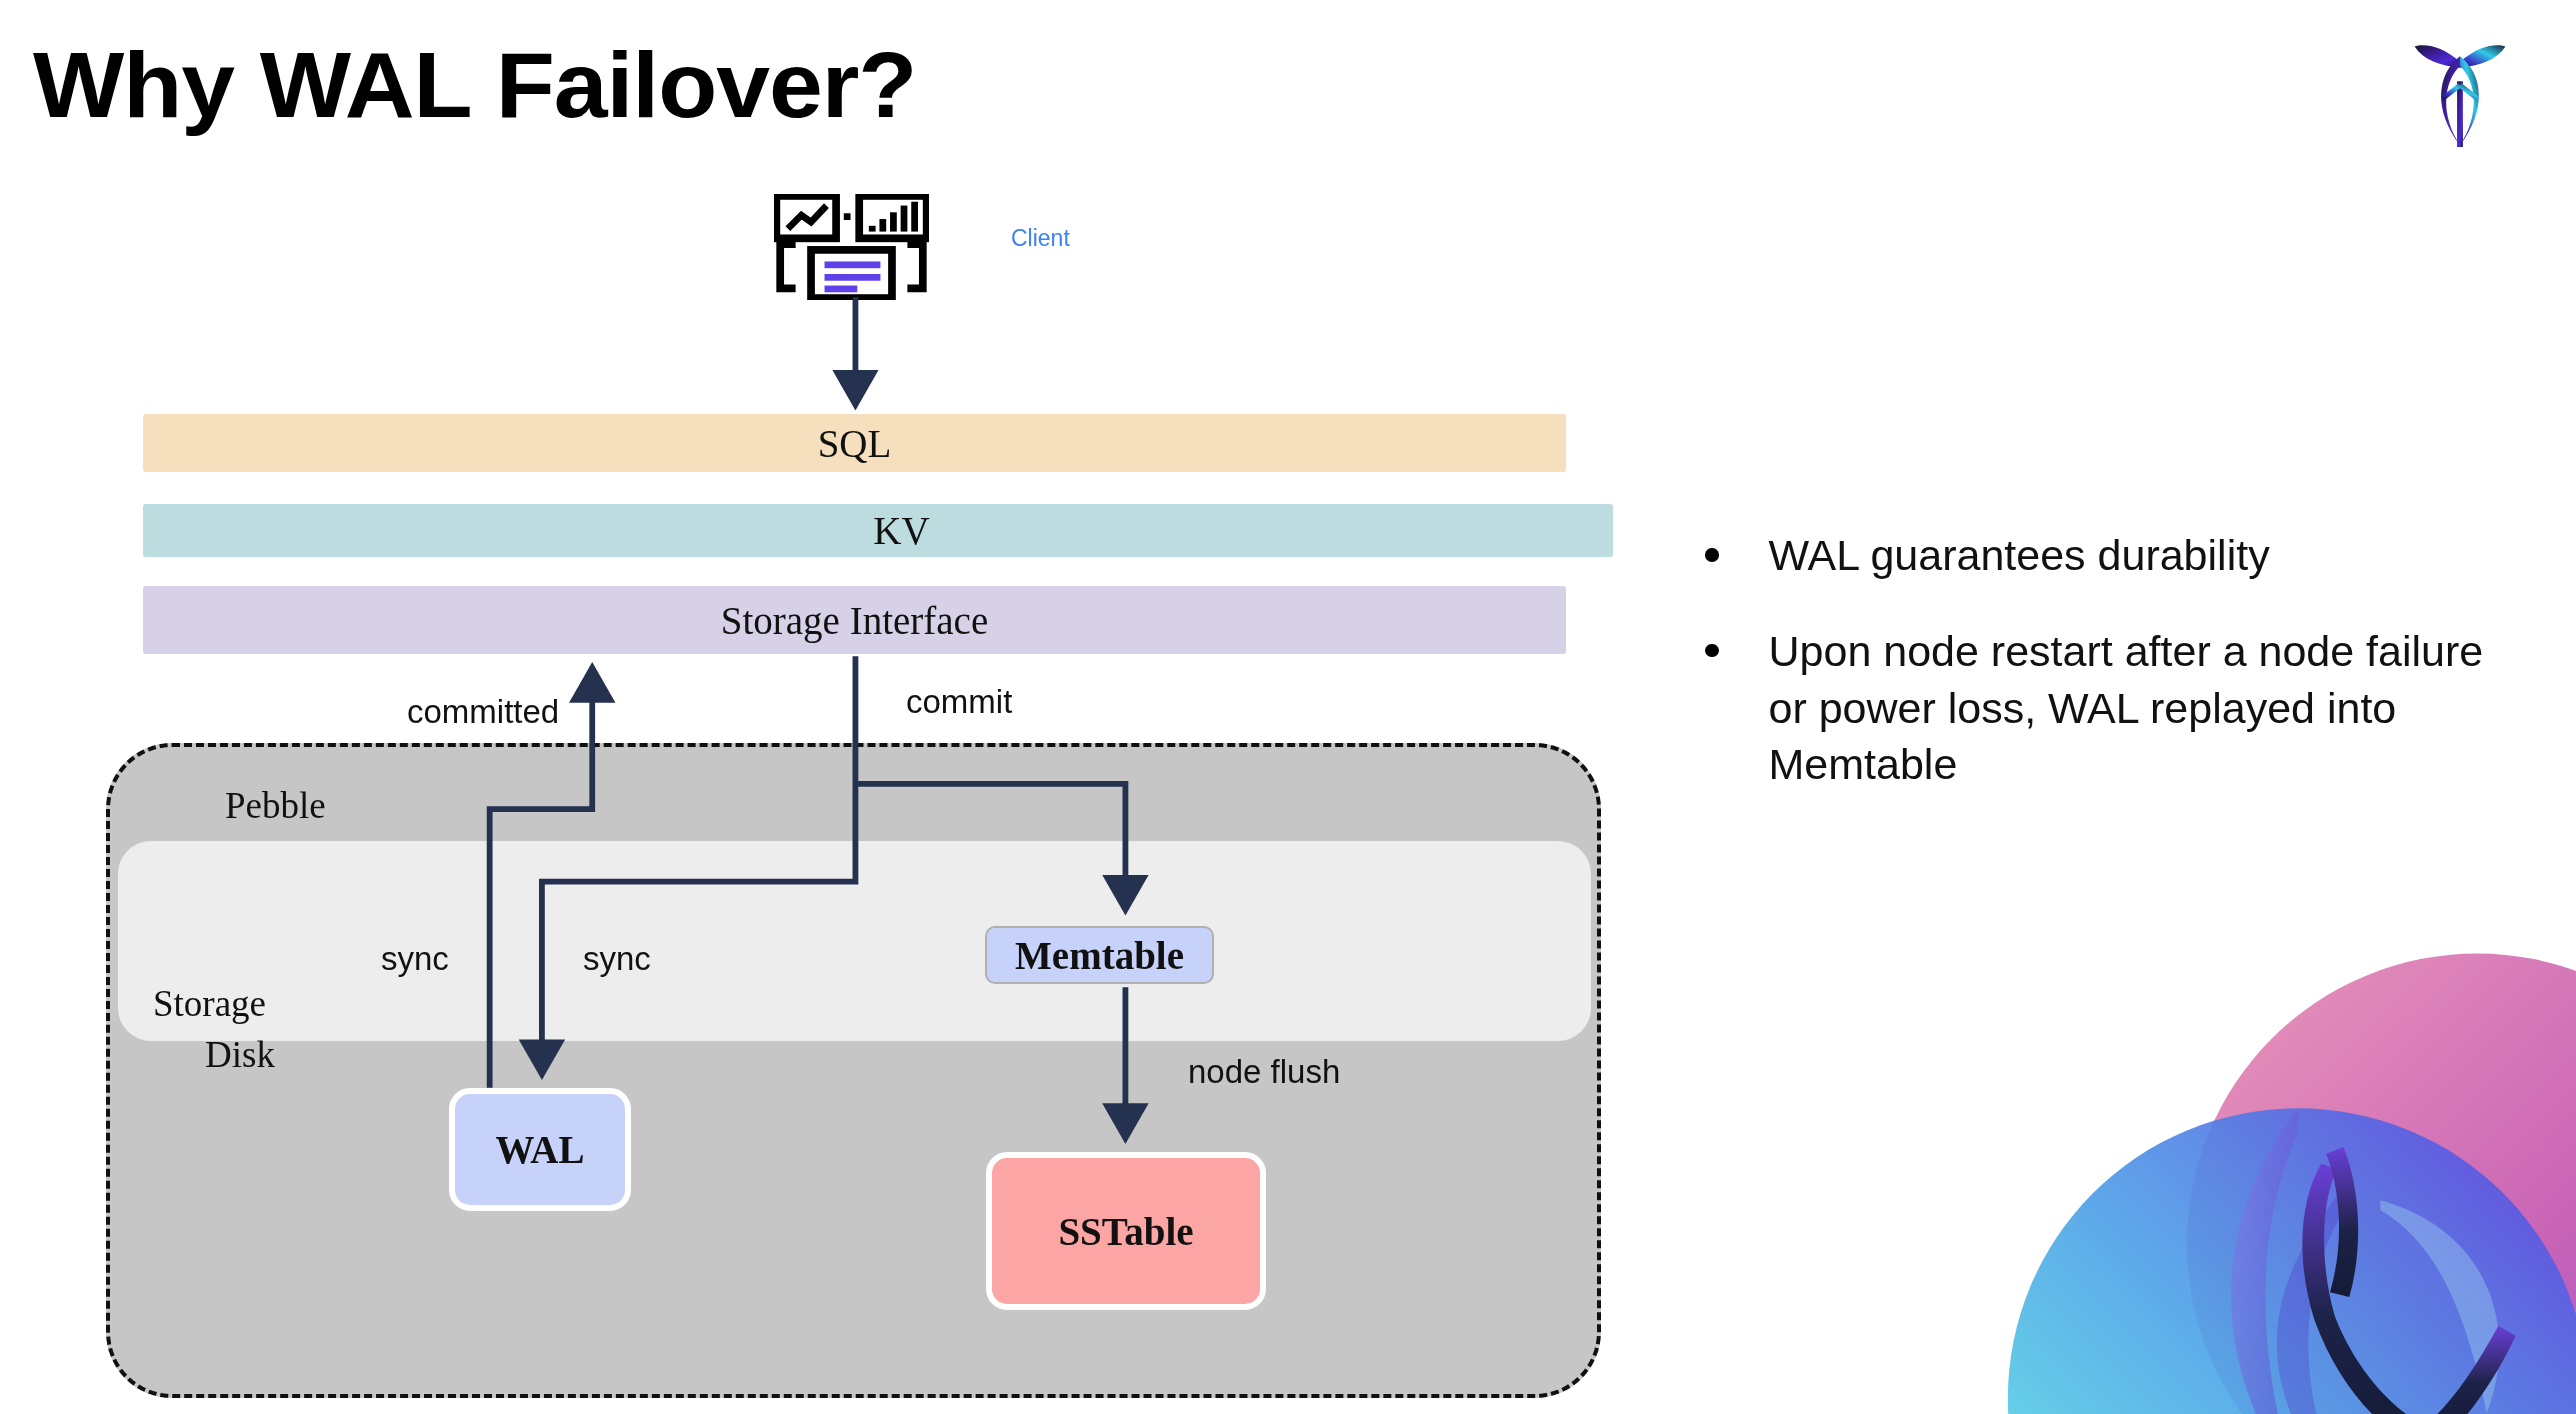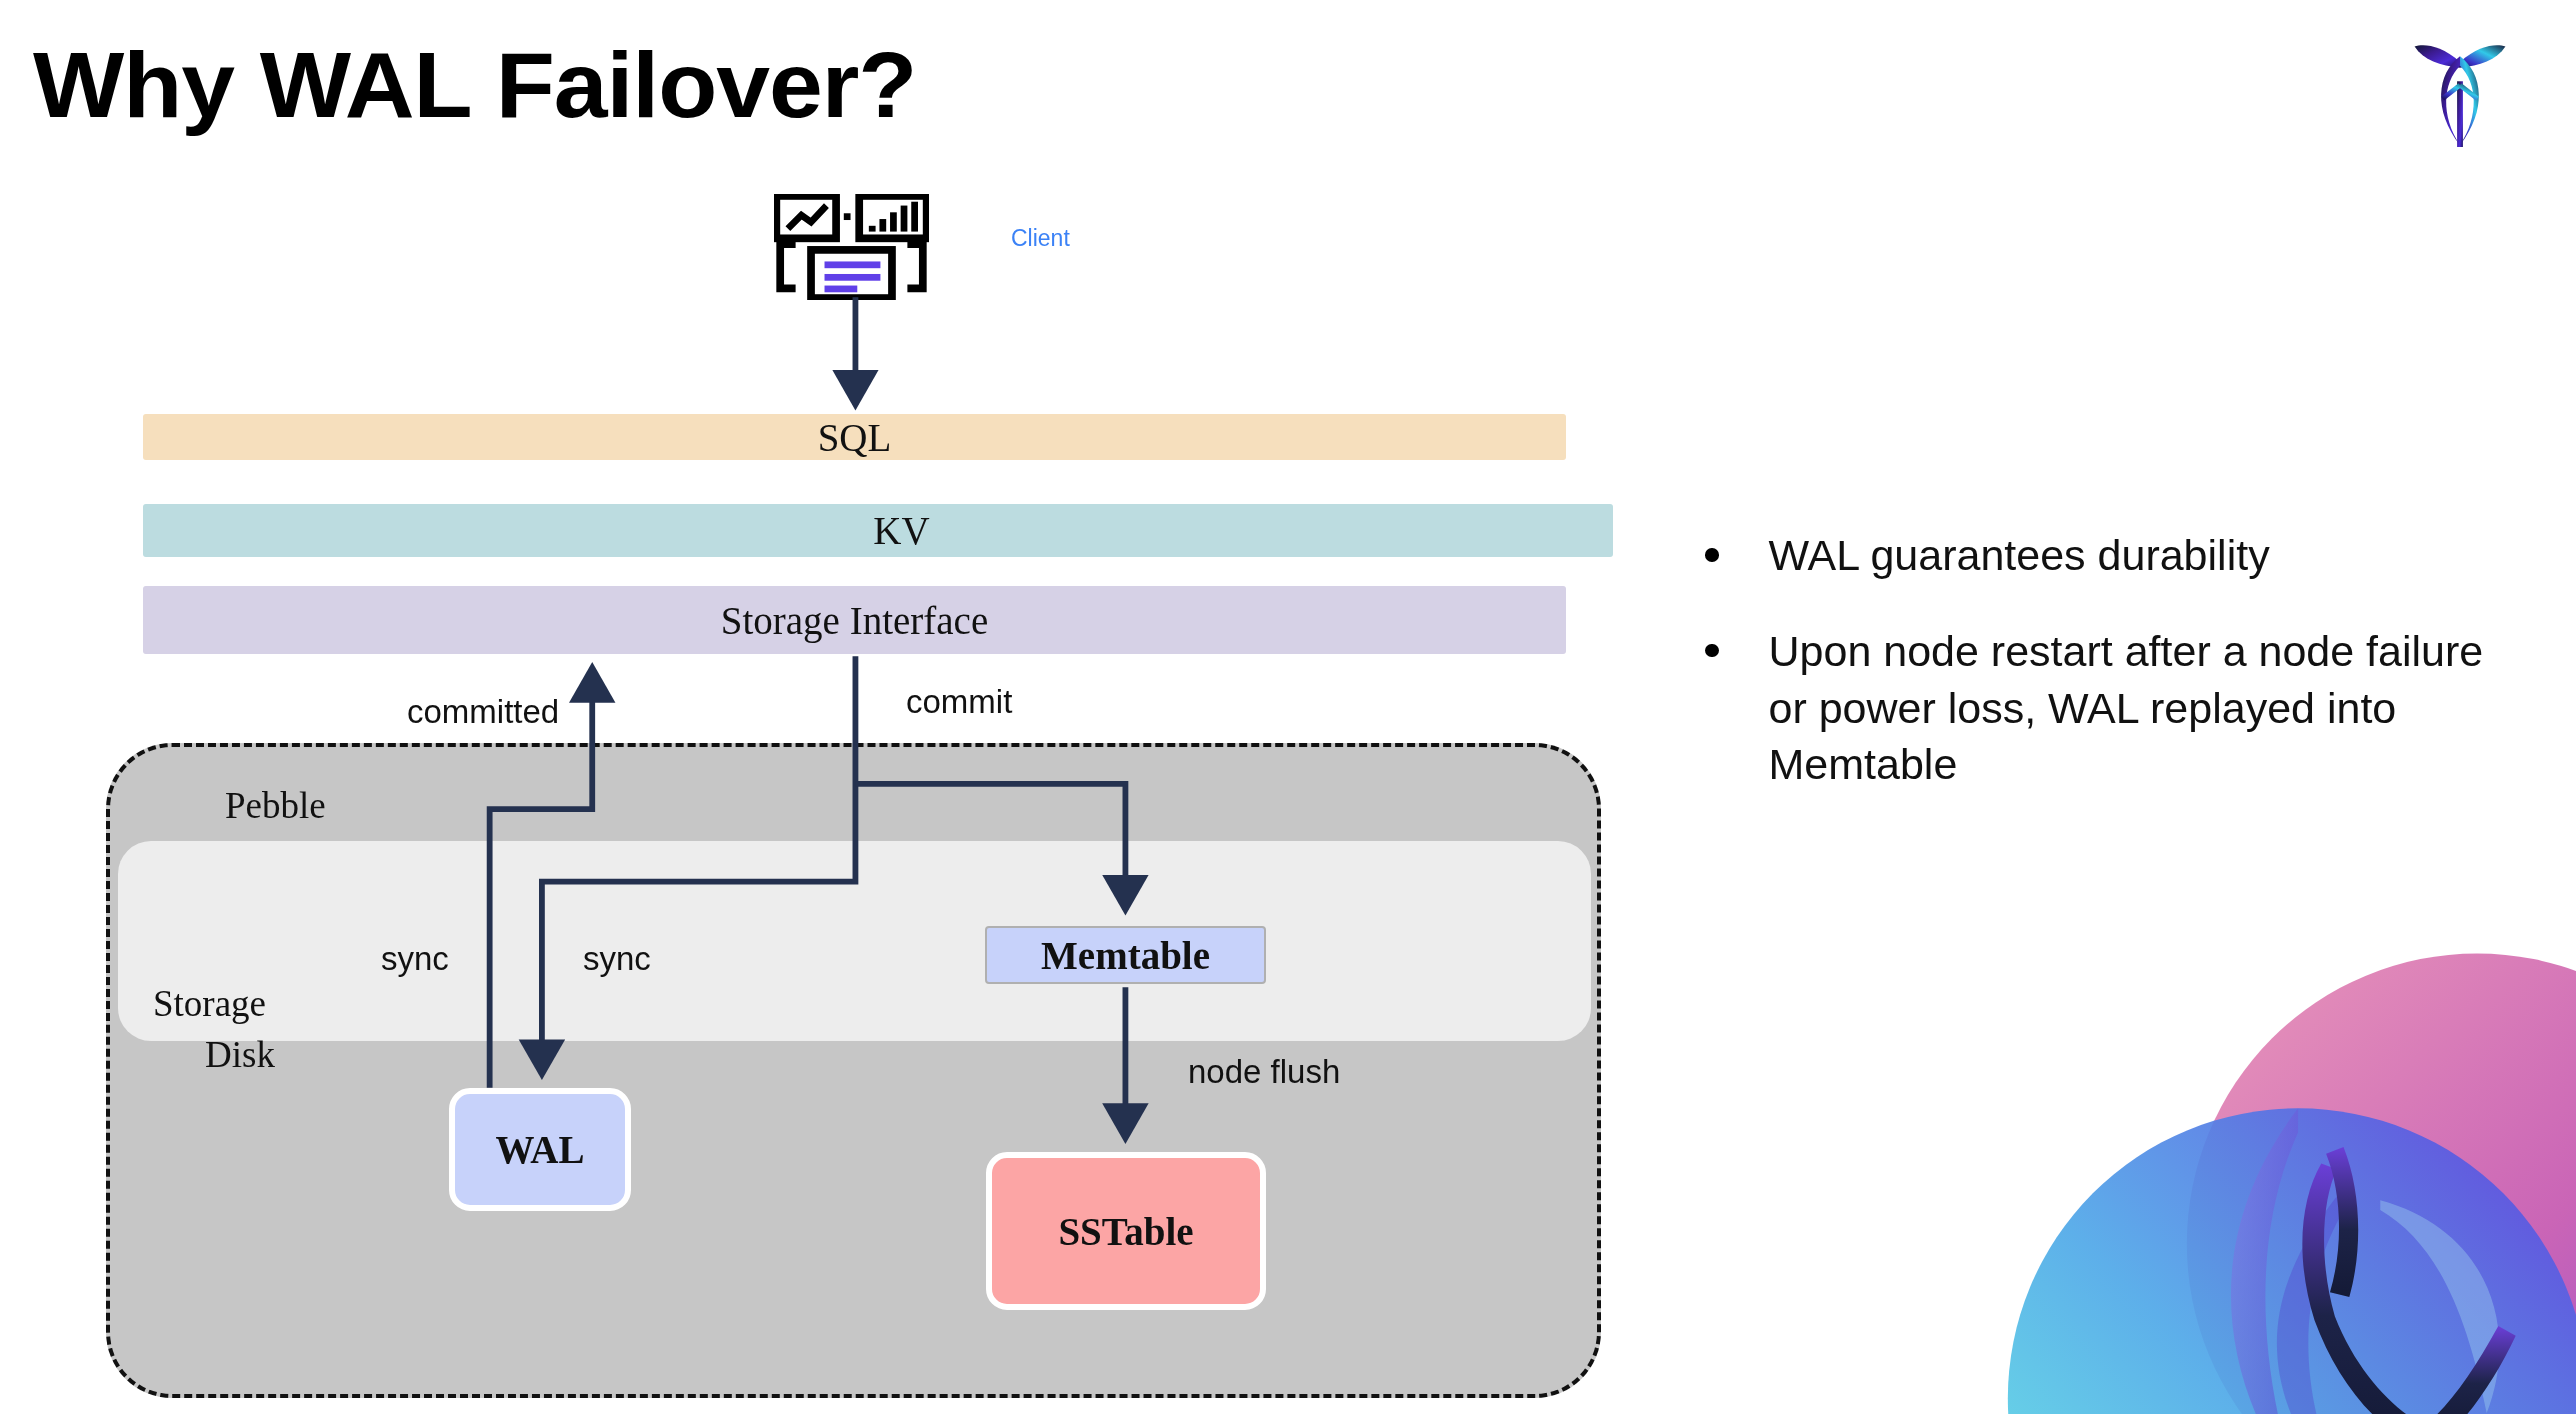--- a/index.html
+++ b/index.html
@@ -23,21 +23,21 @@
 
   
   #client-icon{position:absolute;left:774px;top:194px;width:155px;height:106px;}
   #client-label{position:absolute;left:1011px;top:225px;font-size:23px;color:#3b82f6;
                 font-family:"Liberation Sans",sans-serif;}
 
   
   .stackbar{position:absolute;left:143px;width:1423px;display:flex;
             align-items:center;justify-content:center;color:#111;
             font-family:"Liberation Serif",serif;font-size:39px;border-radius:2.9px;}
-  #bar-sql{top:414px;height:46px;background:#f6dfbd;}
+  #bar-sql{top:414px;height:58px;background:#f6dfbd;}
   #bar-kv{top:504px;height:53px;background:#bcdce0;}
   #bar-storage{top:586px;height:68px;background:#d6d1e6;}
 
   
   #pebble-box{position:absolute;left:106px;top:743px;width:1495px;height:655px;
               border:4.8px dashed #111;border-radius:66px;background:#c6c6c6;
               box-sizing:border-box;}
   #pebble-label{position:absolute;left:225px;top:784px;font-size:37px;color:#111;
                 font-family:"Liberation Serif",serif;}
 
@@ -46,21 +46,21 @@
                background:#ededed;border-radius:33px;}
   #memory-label{position:absolute;left:153px;top:982px;font-size:37px;color:#111;
                 font-family:"Liberation Serif",serif;}
   #disk-label{position:absolute;left:205px;top:1033px;font-size:37px;color:#111;
               font-family:"Liberation Serif",serif;}
 
   
   .nodebox{position:absolute;display:flex;align-items:center;justify-content:center;
            font-family:"Liberation Serif",serif;font-weight:bold;font-size:39px;
            color:#111;background:#c7d2fa;box-sizing:border-box;}
-  #box-memtable{left:985px;top:926px;width:281px;height:58px;border-radius:4px;
+  #box-memtable{left:985px;top:926px;width:229px;height:58px;border-radius:10px;
                 border:2.9px solid #b0b0b0;text-align:right;}
   #box-wal{left:449px;top:1088px;width:182px;height:123px;border-radius:21px;
            border:6.8px solid #ffffff;}
   #box-sstable{left:986px;top:1152px;width:280px;height:158px;border-radius:21px;
                border:6.8px solid #ffffff;}
 
   
   .edgelabel{position:absolute;font-size:33px;color:#111;
              font-family:"Liberation Sans",sans-serif;white-space:nowrap;}
   #lbl-committed{left:407px;top:693px;}

